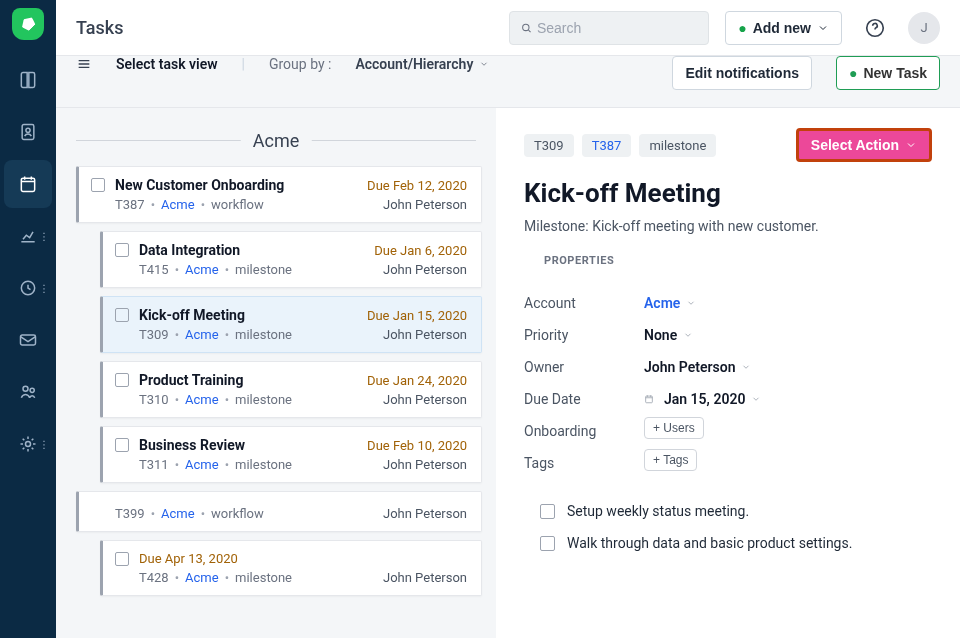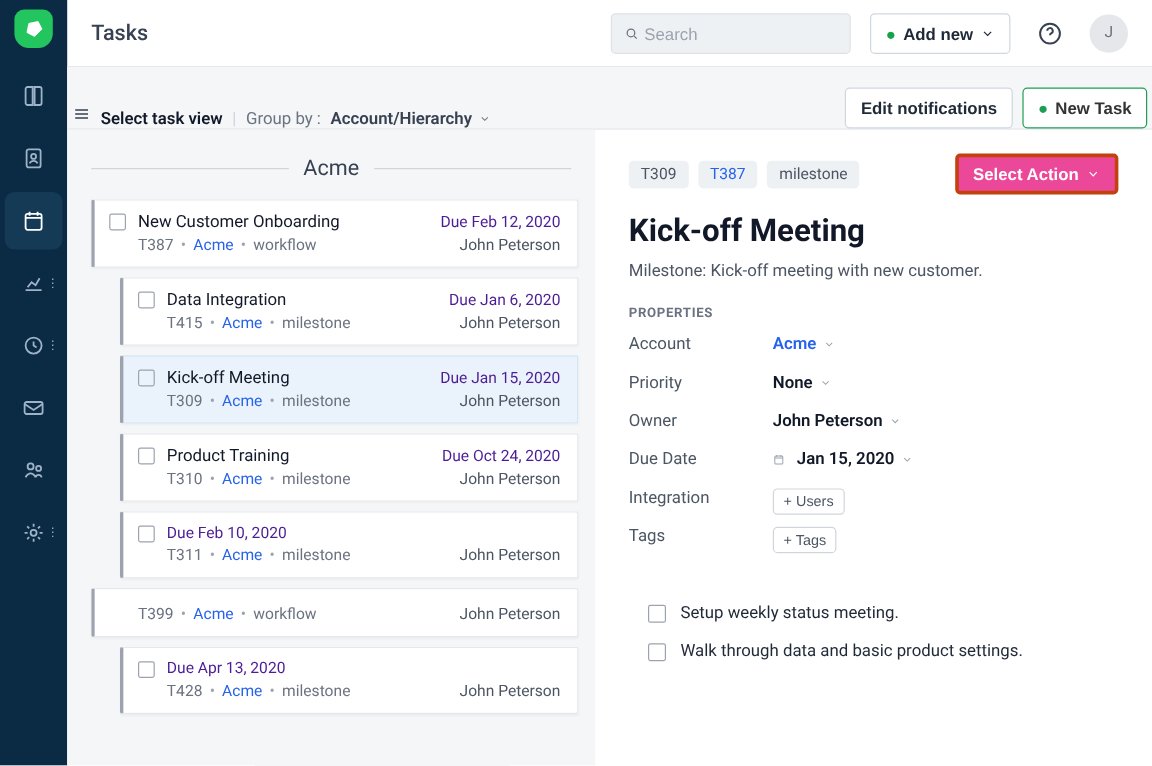--- a/index.html
+++ b/index.html
@@ -27,21 +27,21 @@
 .search-field input { border: none; background: transparent; outline: none; font-size: 14px; width: 100%; color: #1f2937; }
 .search-field input::placeholder { color: #9ca3af; }
 .btn { height: 34px; padding: 0 12px; border: 1px solid #cfd7df; border-radius: 4px; background: #fff; display: inline-flex; align-items: center; gap: 6px; font-size: 14px; font-weight: 600; color: #1f2937; cursor: pointer; }
 .btn svg { width: 12px; height: 12px; }
 .btn .plus { color: #16a34a; font-weight: 700; }
 .icon-btn { width: 34px; height: 34px; display: inline-flex; align-items: center; justify-content: center; border-radius: 50%; cursor: pointer; }
 .icon-btn svg { width: 22px; height: 22px; stroke: #374151; fill: none; stroke-width: 1.8; }
 .avatar { width: 32px; height: 32px; border-radius: 50%; background: #e5e7eb; color: #6b7280; display: inline-flex; align-items: center; justify-content: center; font-size: 13px; }
 
 
-.toolbar { height: 52px; background: #f4f6f8; border-bottom: 1px solid #e5e7eb; display: flex; align-items: flex-end; padding: 0 4px; gap: 8px; font-size: 14px; }
+.toolbar { height: 52px; background: #f4f6f8; border-bottom: 1px solid #e5e7eb; display: flex; align-items: flex-start; padding: 0 20px; gap: 24px; font-size: 14px; }
 .tb-icon svg { width: 16px; height: 16px; stroke: #374151; fill: none; stroke-width: 2; }
 .tb-link { font-weight: 600; color: #111827; cursor: pointer; }
 .tb-sep { color: #cbd5e1; }
 .tb-label { color: #6b7280; }
 .tb-select { font-weight: 600; color: #374151; display: inline-flex; align-items: center; gap: 6px; cursor: pointer; }
 .tb-select svg { width: 10px; height: 10px; stroke: #6b7280; fill: none; stroke-width: 2; }
 .toolbar-spacer { flex: 1; }
 .btn-newtask { border: 1px solid #1f9d55; color: #333; }
 .btn-newtask .plus { color: #1f9d55; }
 
@@ -56,41 +56,41 @@
 .acct-header span { position: absolute; left: 50%; top: 50%; transform: translate(-50%, -50%); background: #f4f6f8; padding: 0 12px; font-size: 18px; color: #374151; }
 
 
 .task-group { margin-left: 20px; }
 .task-card { position: relative; background: #fff; border: 1px solid #e5e7eb; border-left: 3px solid #9ca3af; border-radius: 2px; padding: 10px 14px 10px 12px; margin: 0 14px 8px 0; box-shadow: 0 1px 2px rgba(0,0,0,0.04); cursor: pointer; }
 .task-card.depth-0 { margin-left: 0; }
 .task-card.depth-1 { margin-left: 24px; }
 .task-card.selected { background: #eaf3fb; border-color: #cfe3f5; border-left-color: #9ca3af; }
 .task-row1 { display: flex; align-items: center; gap: 10px; }
 .chk { width: 14px; height: 14px; border: 1.5px solid #9ca3af; border-radius: 2px; flex-shrink: 0; }
-.task-title { font-weight: 400; color: #111827; flex: 1; }
-.task-due { color: #4c1d95; font-size: 13px; }
+.task-title { font-weight: 700; color: #111827; flex: 1; }
+.task-due { color: #a16207; font-size: 13px; }
 .task-row2 { display: flex; align-items: center; gap: 6px; margin-top: 4px; padding-left: 24px; font-size: 13px; color: #6b7280; }
 .task-row2 .id { color: #6b7280; }
 .task-row2 .acct { color: #2563eb; }
 .task-row2 .sep { color: #9ca3af; }
 .task-row2 .assignee { margin-left: auto; color: #4b5563; }
 
 
 .detail-top { display: flex; align-items: center; gap: 8px; margin-bottom: 16px; }
 .pill { background: #eef1f3; border-radius: 4px; padding: 4px 10px; font-size: 13px; color: #4b5563; }
 .pill.link { color: #2563eb; }
 .detail-top .spacer { flex: 1; }
 .btn-dark { background: #ec4899; color: #fff; border: 3px solid #c2410c; }
 .btn-dark svg { stroke: #fff; }
 
 .detail-title { font-size: 26px; font-weight: 700; color: #111827; margin-bottom: 10px; }
 .detail-desc { color: #4b5563; margin-bottom: 20px; }
 
-.section-label { font-size: 11px; font-weight: 700; letter-spacing: 0.05em; color: #6b7280; text-transform: uppercase; margin-bottom: 12px; }
-.prop-row { display: flex; align-items: flex-start; height: 32px; }
+.section-label { font-size: 11px; font-weight: 700; letter-spacing: 0.05em; color: #6b7280; text-transform: uppercase; margin-bottom: 12px; margin-left: 20px; }
+.prop-row { display: flex; align-items: flex-end; height: 32px; }
 .prop-label { width: 120px; color: #4b5563; font-size: 14px; }
 .prop-value { color: #111827; font-weight: 600; display: inline-flex; align-items: center; gap: 6px; }
 .prop-value.link { color: #2563eb; }
 .prop-value svg { width: 10px; height: 10px; stroke: #9ca3af; fill: none; stroke-width: 2; }
 .cal-icon { width: 14px; height: 14px; stroke: #9ca3af; fill: none; stroke-width: 1.8; margin-right: 4px; }
 .chip-btn { border: 1px solid #d1d5db; border-radius: 4px; padding: 3px 8px; font-size: 12px; color: #4b5563; background: #fff; cursor: pointer; }
 
 .subtasks { margin-top: 24px; }
 .subtask-row { display: flex; align-items: center; gap: 12px; padding: 8px 0 8px 16px; }
 .subtask-row .chk { width: 15px; height: 15px; }
@@ -256,34 +256,35 @@
               <span class="acct">Acme</span>
               <span class="sep">•</span>
               <span>milestone</span>
               <span class="assignee">John Peterson</span>
             </div>
           </div>
           <div class="task-card depth-1">
             <div class="task-row1">
               <span class="chk"></span>
               <span class="task-title">Product Training</span>
-              <span class="task-due">Due Oct 24, 2020</span>
+              <span class="task-due">Due Jan 24, 2020</span>
             </div>
             <div class="task-row2">
               <span class="id">T310</span>
               <span class="sep">•</span>
               <span class="acct">Acme</span>
               <span class="sep">•</span>
               <span>milestone</span>
               <span class="assignee">John Peterson</span>
             </div>
           </div>
           <div class="task-card depth-1">
             <div class="task-row1">
               <span class="chk"></span>
+              <span class="task-title">Business Review</span>
               <span class="task-due">Due Feb 10, 2020</span>
             </div>
             <div class="task-row2">
               <span class="id">T311</span>
               <span class="sep">•</span>
               <span class="acct">Acme</span>
               <span class="sep">•</span>
               <span>milestone</span>
               <span class="assignee">John Peterson</span>
             </div>
@@ -368,21 +369,21 @@
               <rect x="4" y="5" width="16" height="16" rx="2"></rect>
               <path d="M4 9h16M8 3v4M16 3v4"></path>
             </svg>
           <span>Jan 15, 2020</span>
           <svg class="caret" viewBox="0 0 24 24">
               <path d="M6 9l6 6 6-6"></path>
             </svg>
         </span>
       </div>
       <div class="prop-row">
-        <span class="prop-label">Integration</span>
+        <span class="prop-label">Onboarding</span>
         <button class="chip-btn">+ Users</button>
       </div>
       <div class="prop-row">
         <span class="prop-label">Tags</span>
         <button class="chip-btn">+ Tags</button>
       </div>
 
       <div class="subtasks">
         <div id="subtask-list">
             <div class="subtask-row">

